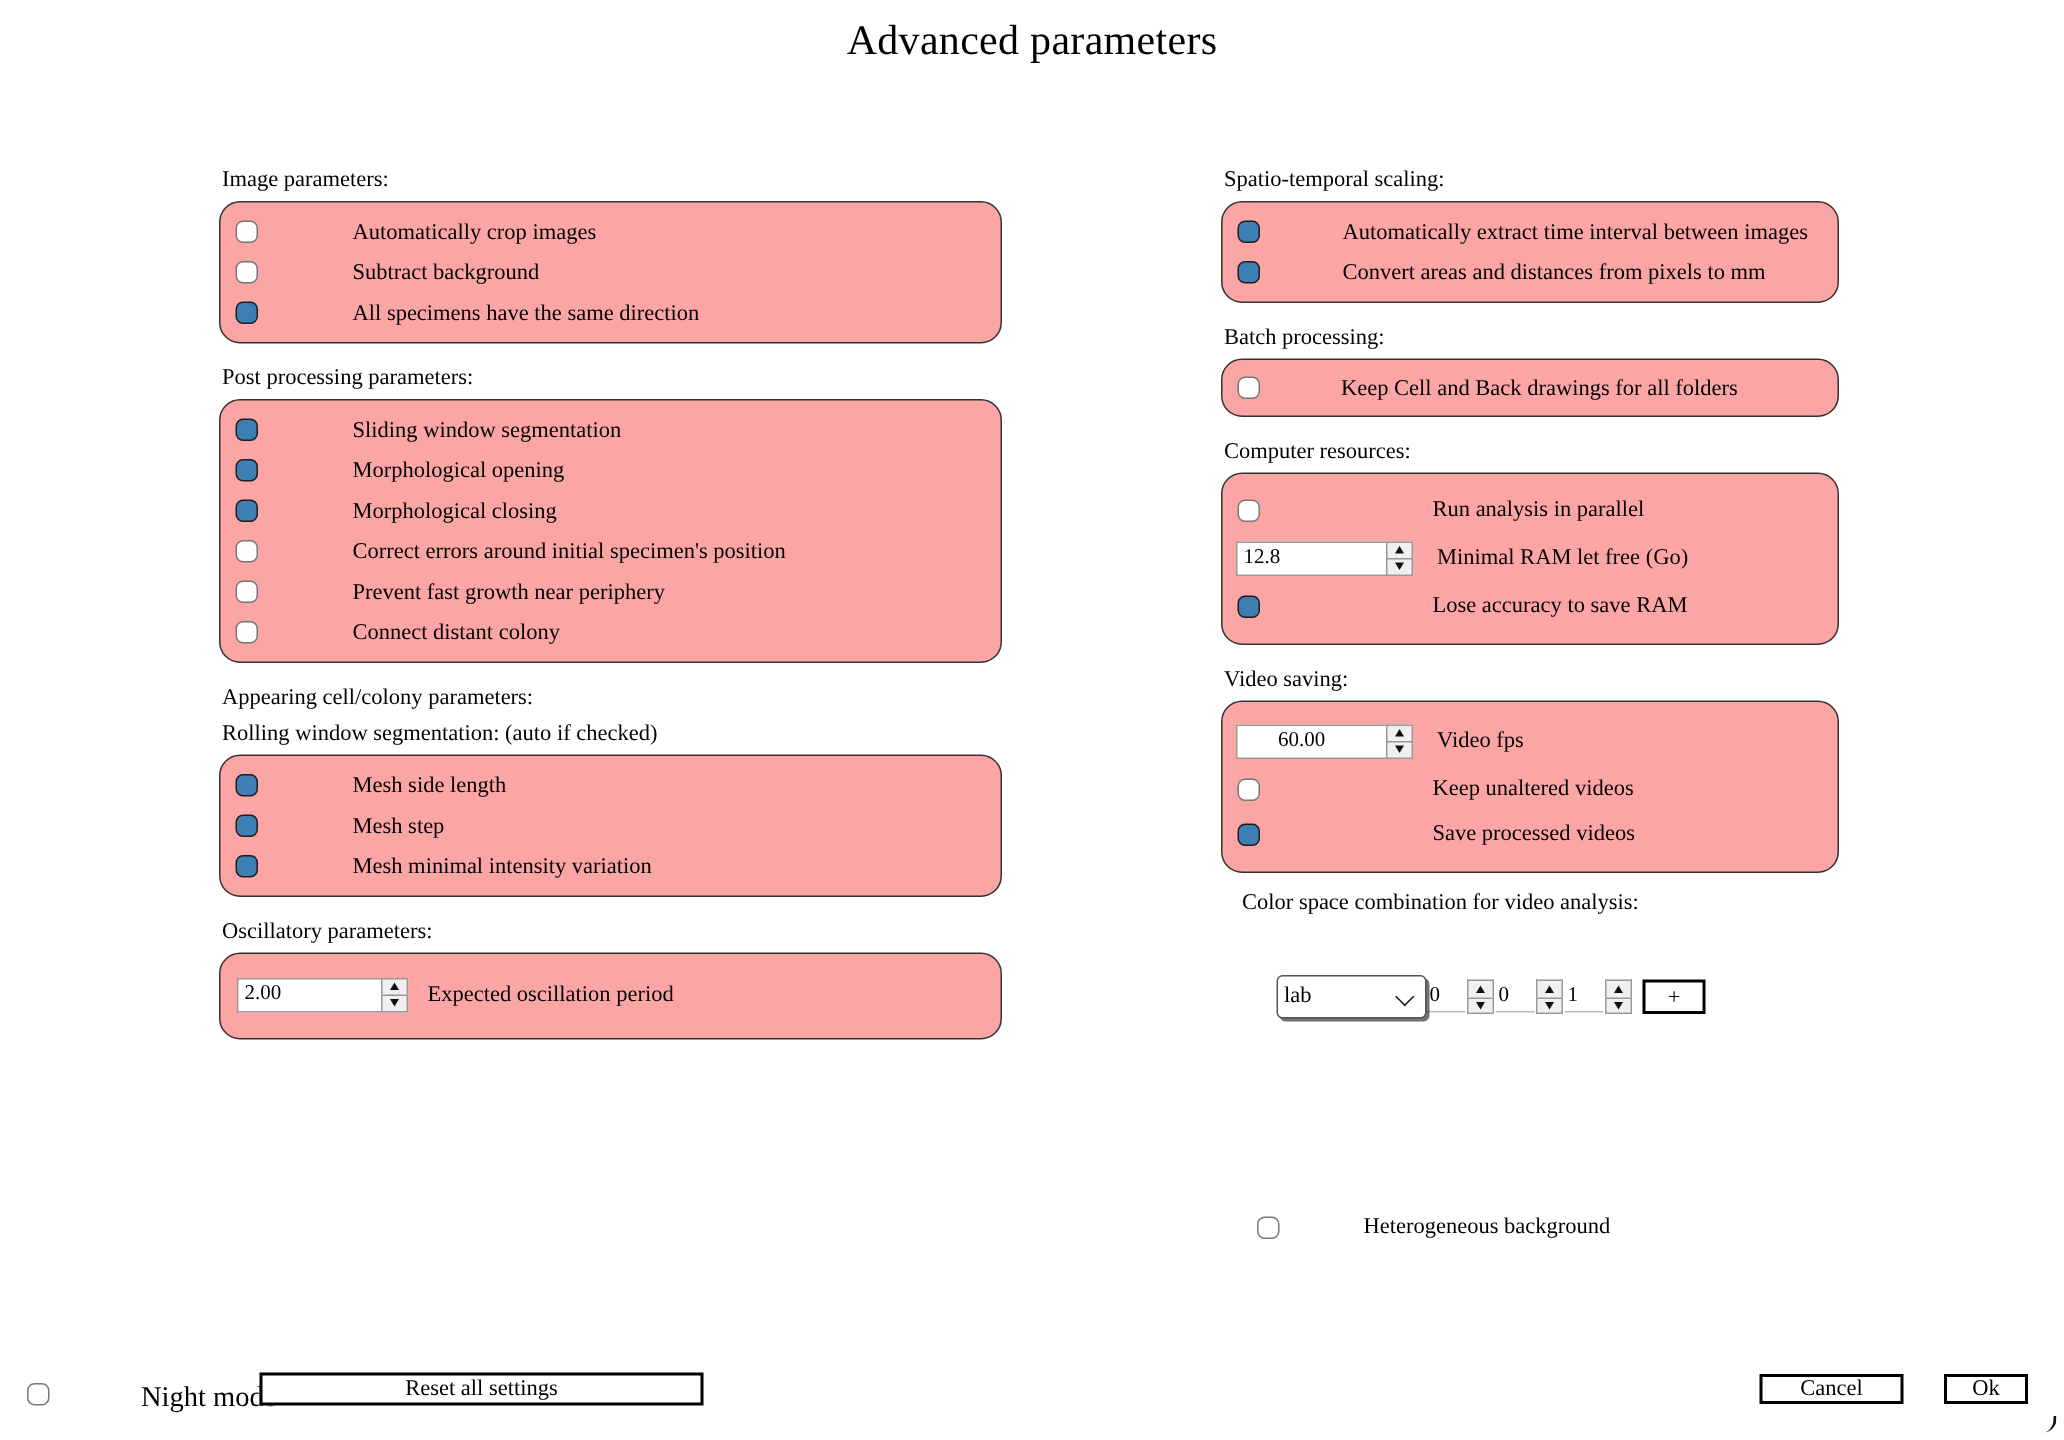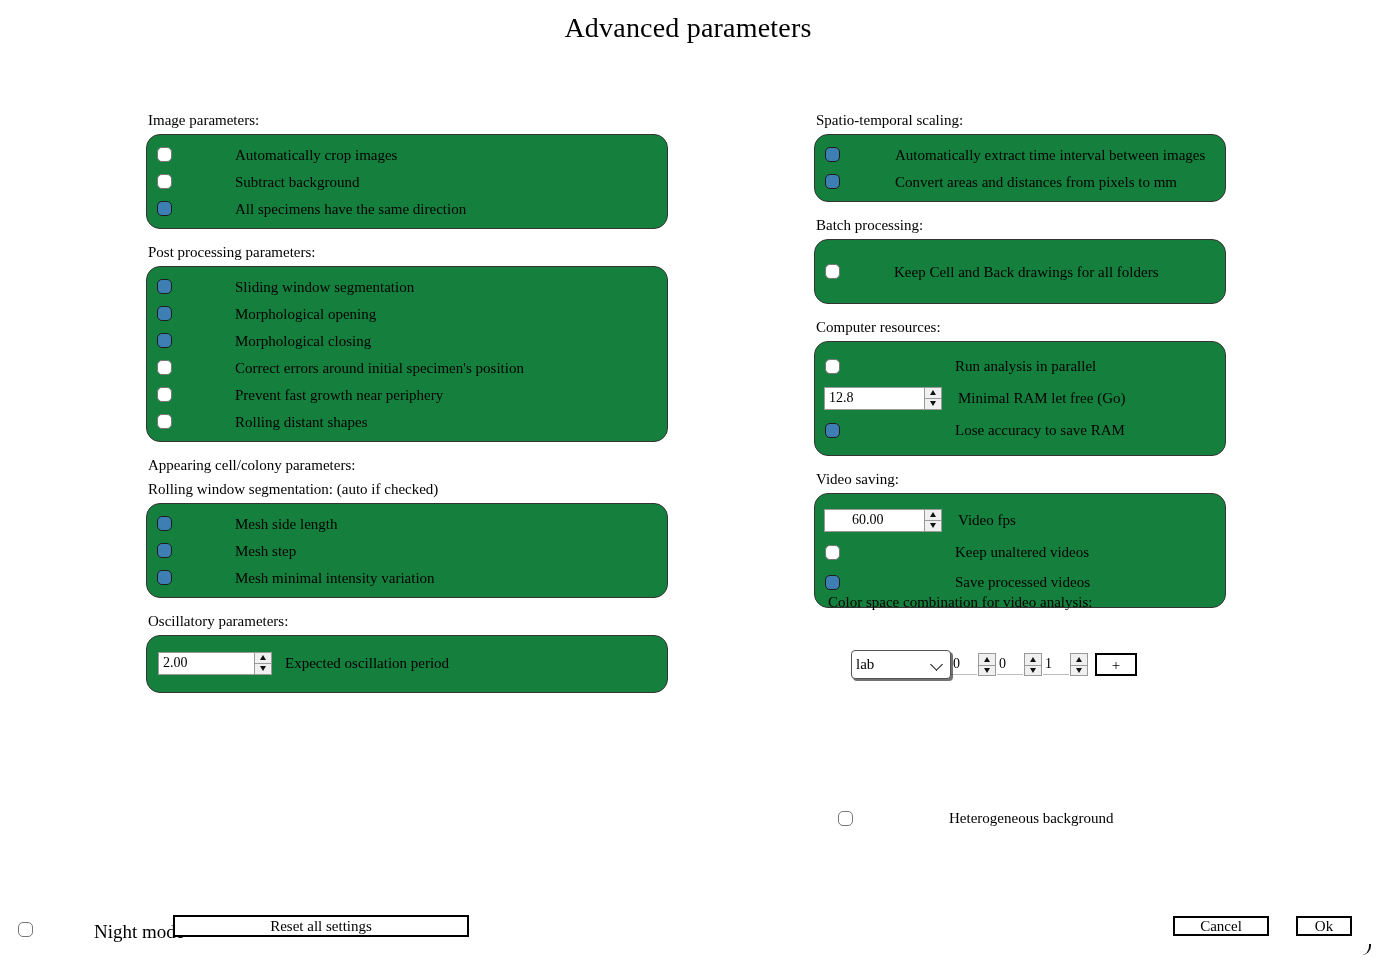--- a/index.html
+++ b/index.html
@@ -23,21 +23,21 @@
   .col-left{position:absolute;left:146px;top:110px;width:522px;}
   .col-right{position:absolute;left:814px;top:110px;width:412px;}
 
   .group-label{
     font-size:15px;line-height:20px;
     margin:0 0 4px 2px;
   }
   .panel{
     border:1px solid #333;
     border-radius:14px;
-    background:#15803d;
+    background:#fca5a5;
     box-sizing:border-box;
     padding:6px 0;
     margin-bottom:13px;
   }
 
   
   .row{
     display:flex;align-items:center;
     height:27px;
     padding:0 10px;
@@ -164,21 +164,21 @@
     border:2px solid #000;background:#fff;
     font-size:15px;line-height:19px;text-align:center;
     font-family:"Liberation Serif","DejaVu Serif",serif;
     box-sizing:border-box;cursor:pointer;color:#000;
   }
   .sel-small{
     width:100px;height:29px;font-size:15px;line-height:27px;
     padding:0 22px 0 4px;
   }
 
-  .het-row{position:absolute;left:838px;top:810px;display:flex;align-items:center;gap:40px;}
+  .het-row{position:absolute;left:838px;top:810px;display:flex;align-items:center;}
   .het-row .rlabel{margin-left:56px;font-size:15px;}
 
   .grip{
     position:absolute;right:3px;bottom:2px;
     width:16px;height:16px;
   }
   .grip:before{
     content:"";position:absolute;right:2px;bottom:3px;
     width:11px;height:11px;
     border-right:2px solid #111;
@@ -227,21 +227,21 @@
     <div class="row">
       <span class="cb"></span>
       <span class="rlabel lbl-ind">Correct errors around initial specimen's position</span>
     </div>
     <div class="row">
       <span class="cb"></span>
       <span class="rlabel lbl-ind">Prevent fast growth near periphery</span>
     </div>
     <div class="row">
       <span class="cb"></span>
-      <span class="rlabel lbl-ind">Rolling distant shapes</span>
+      <span class="rlabel lbl-ind">Connect distant colony</span>
     </div>
   </div>
 
   <div class="group-label">Appearing cell/colony parameters:</div>
 
   <div class="group-label">Rolling window segmentation: (auto if checked)</div>
   <div class="panel">
     <div class="row">
       <span class="cb on"></span>
       <span class="rlabel lbl-ind">Mesh side length</span>
@@ -284,21 +284,21 @@
       <span class="cb on"></span>
       <span class="rlabel lbl-ind-r">Automatically extract time interval between images</span>
     </div>
     <div class="row">
       <span class="cb on"></span>
       <span class="rlabel lbl-ind-r">Convert areas and distances from pixels to mm</span>
     </div>
   </div>
 
   <div class="group-label">Batch processing:</div>
-  <div class="panel" style="padding:18px 0;border-radius:14px;">
+  <div class="panel" style="padding:5px 0;border-radius:14px;">
     <div class="row">
       <span class="cb"></span>
       <span class="rlabel" style="margin-left:54px;">Keep Cell and Back drawings for all folders</span>
     </div>
   </div>
 
   <div class="group-label">Computer resources:</div>
   <div class="panel" style="padding:9px 0 10px 0;">
     <div class="row" style="height:30px;">
       <span class="cb"></span>

